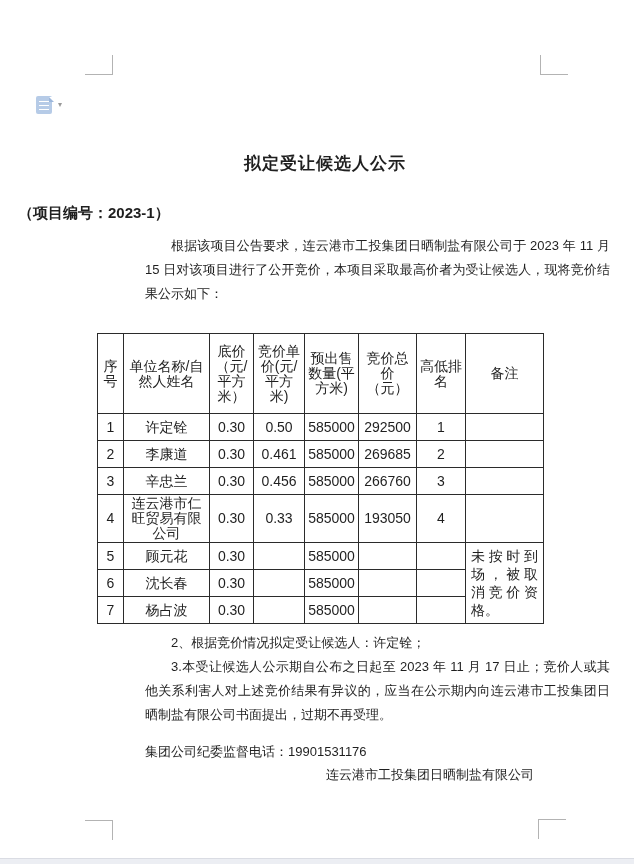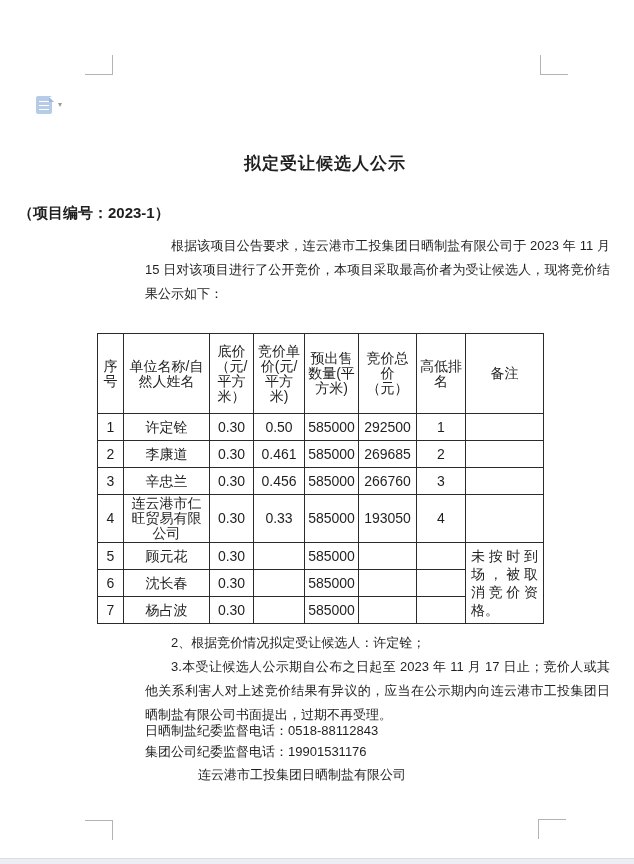--- a/index.html
+++ b/index.html
@@ -48,21 +48,21 @@
 
   
   .bodytext { position: absolute; left: 98px; width: 465px; font-size: 13px; line-height: 24px; text-align: justify; margin-left: 47px; }
   .indent { text-indent: 2em; }
   .p-intro { top: 234px; }
   .p-sec1  { top: 306px; }
   .p-2     { top: 631px; }
   .p-3     { top: 655px; }
   .p-phone1 { top: 719px; }
   .p-phone2 { top: 740px; }
-  .sign { position: absolute; left: 198px; width: 324px; text-align: left; font-size: 13px; }
+  .sign { position: absolute; left: 210px; width: 324px; text-align: right; font-size: 13px; }
   .sign-company { top: 766px; }
   .sign-date    { top: 791px; }
 
   
   .bid-table {
     position: absolute; left: 97px; top: 333px;
     border-collapse: collapse;
     table-layout: fixed;
     width: 446px;
     font-size: 14px;
@@ -198,19 +198,18 @@
         <td>585000</td>
         <td></td>
         <td></td>
       </tr>
     </tbody>
   </table>
 
   <div class="bodytext p-2 indent">2、根据竞价情况拟定受让候选人：许定铨；</div>
   <div class="bodytext p-3 indent">3.本受让候选人公示期自公布之日起至 2023 年 11 月 17 日止；竞价人或其他关系利害人对上述竞价结果有异议的，应当在公示期内向连云港市工投集团日晒制盐有限公司书面提出，过期不再受理。</div>
 
-  <div class="bodytext p-phone1">日晒制盐纪委监督电话：0518-88112843</div>
   <div class="bodytext p-phone2">集团公司纪委监督电话：19901531176</div>
 
   <div class="sign sign-company">连云港市工投集团日晒制盐有限公司</div>
 
   <div class="bottom-strip"></div>
 </div>
 
 </body></html>

